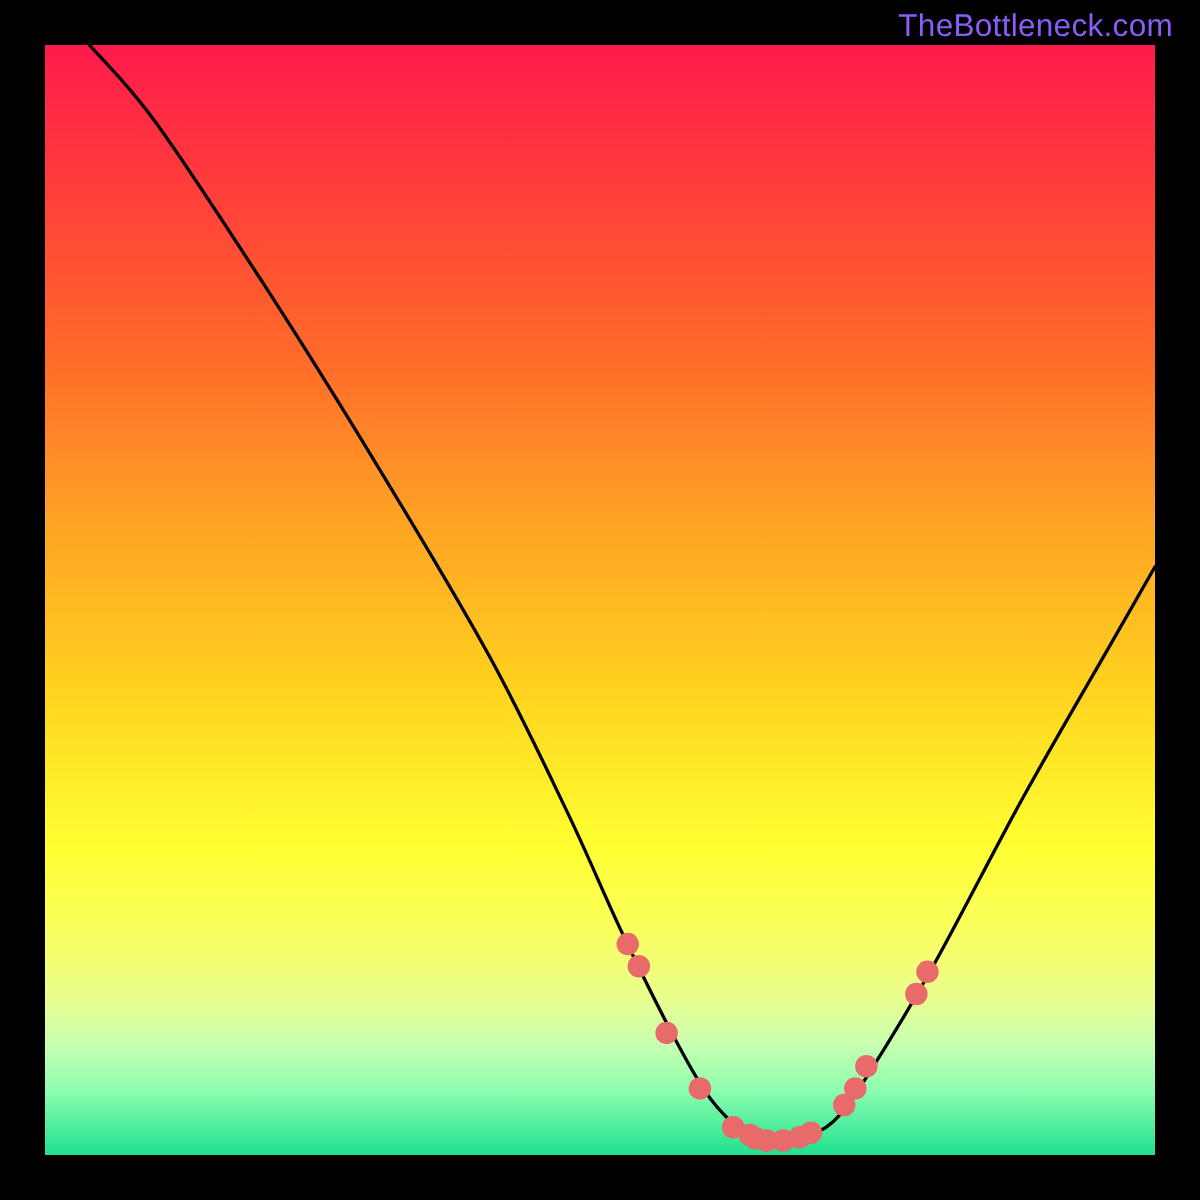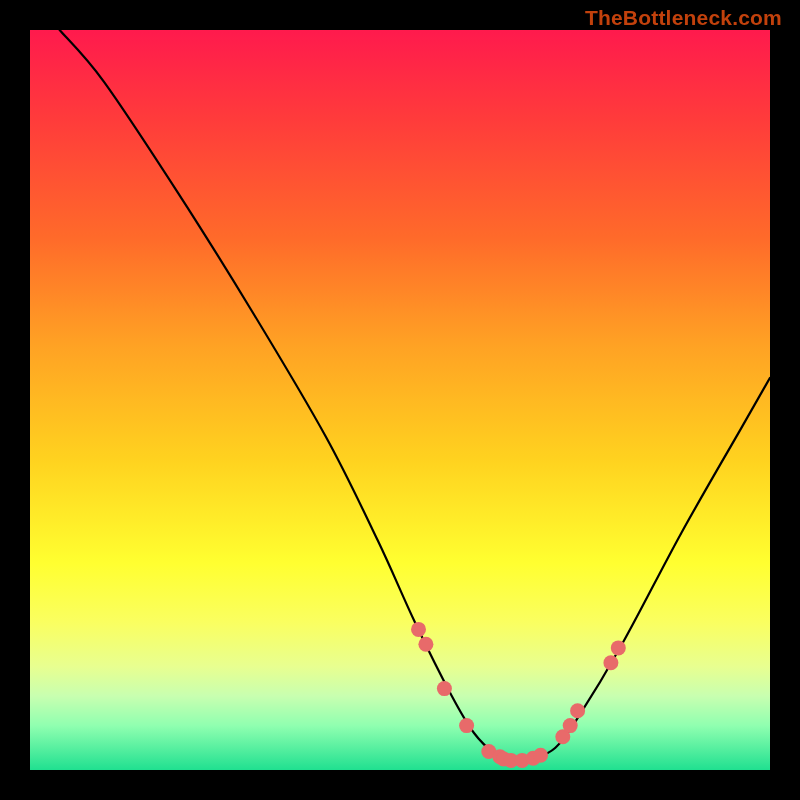--- a/index.html
+++ b/index.html
@@ -36,23 +36,23 @@
       #e8ff90 86%,
       #c8ffb0 90%,
       #90ffb0 94%,
       #20e090 100%
     );
   }
   .attribution {
     position: absolute;
     top: 6px;
     right: 18px;
-    color: #c2410c;
+    color: #8b5cf6;
     font-size: 21px;
-    font-weight: 700;
+    font-weight: 400;
     letter-spacing: 0.2px;
   }
   svg.curve {
     position: absolute;
     left: 0;
     top: 0;
   }
 </style>
 </head>
 <body>

